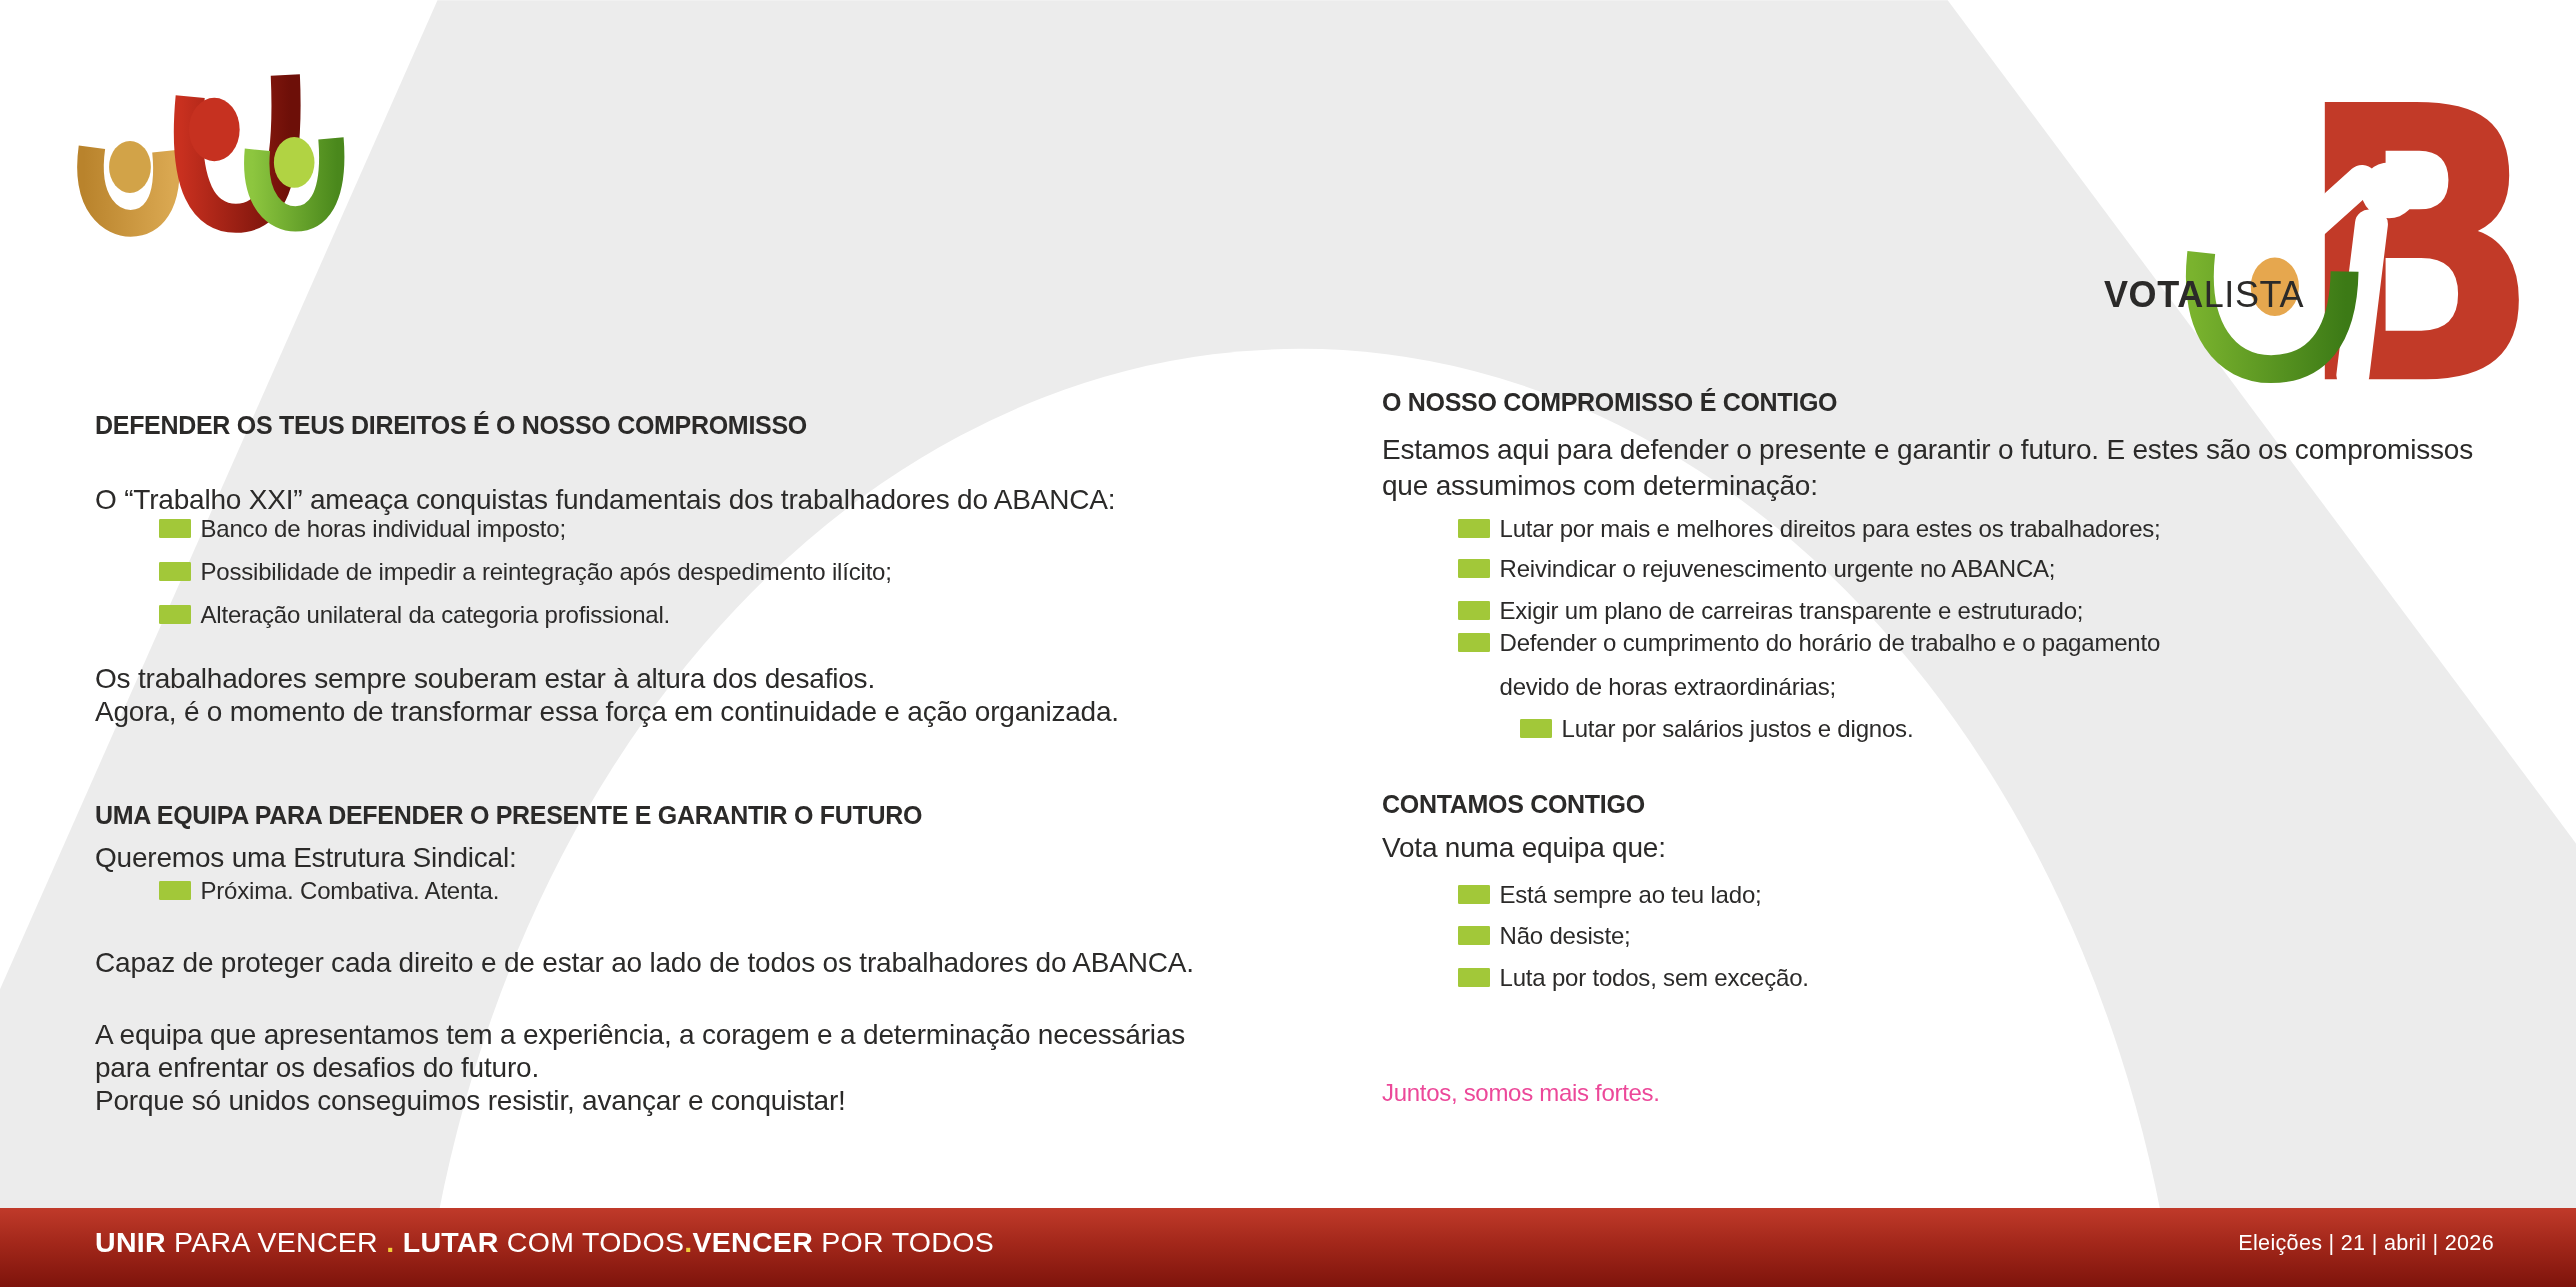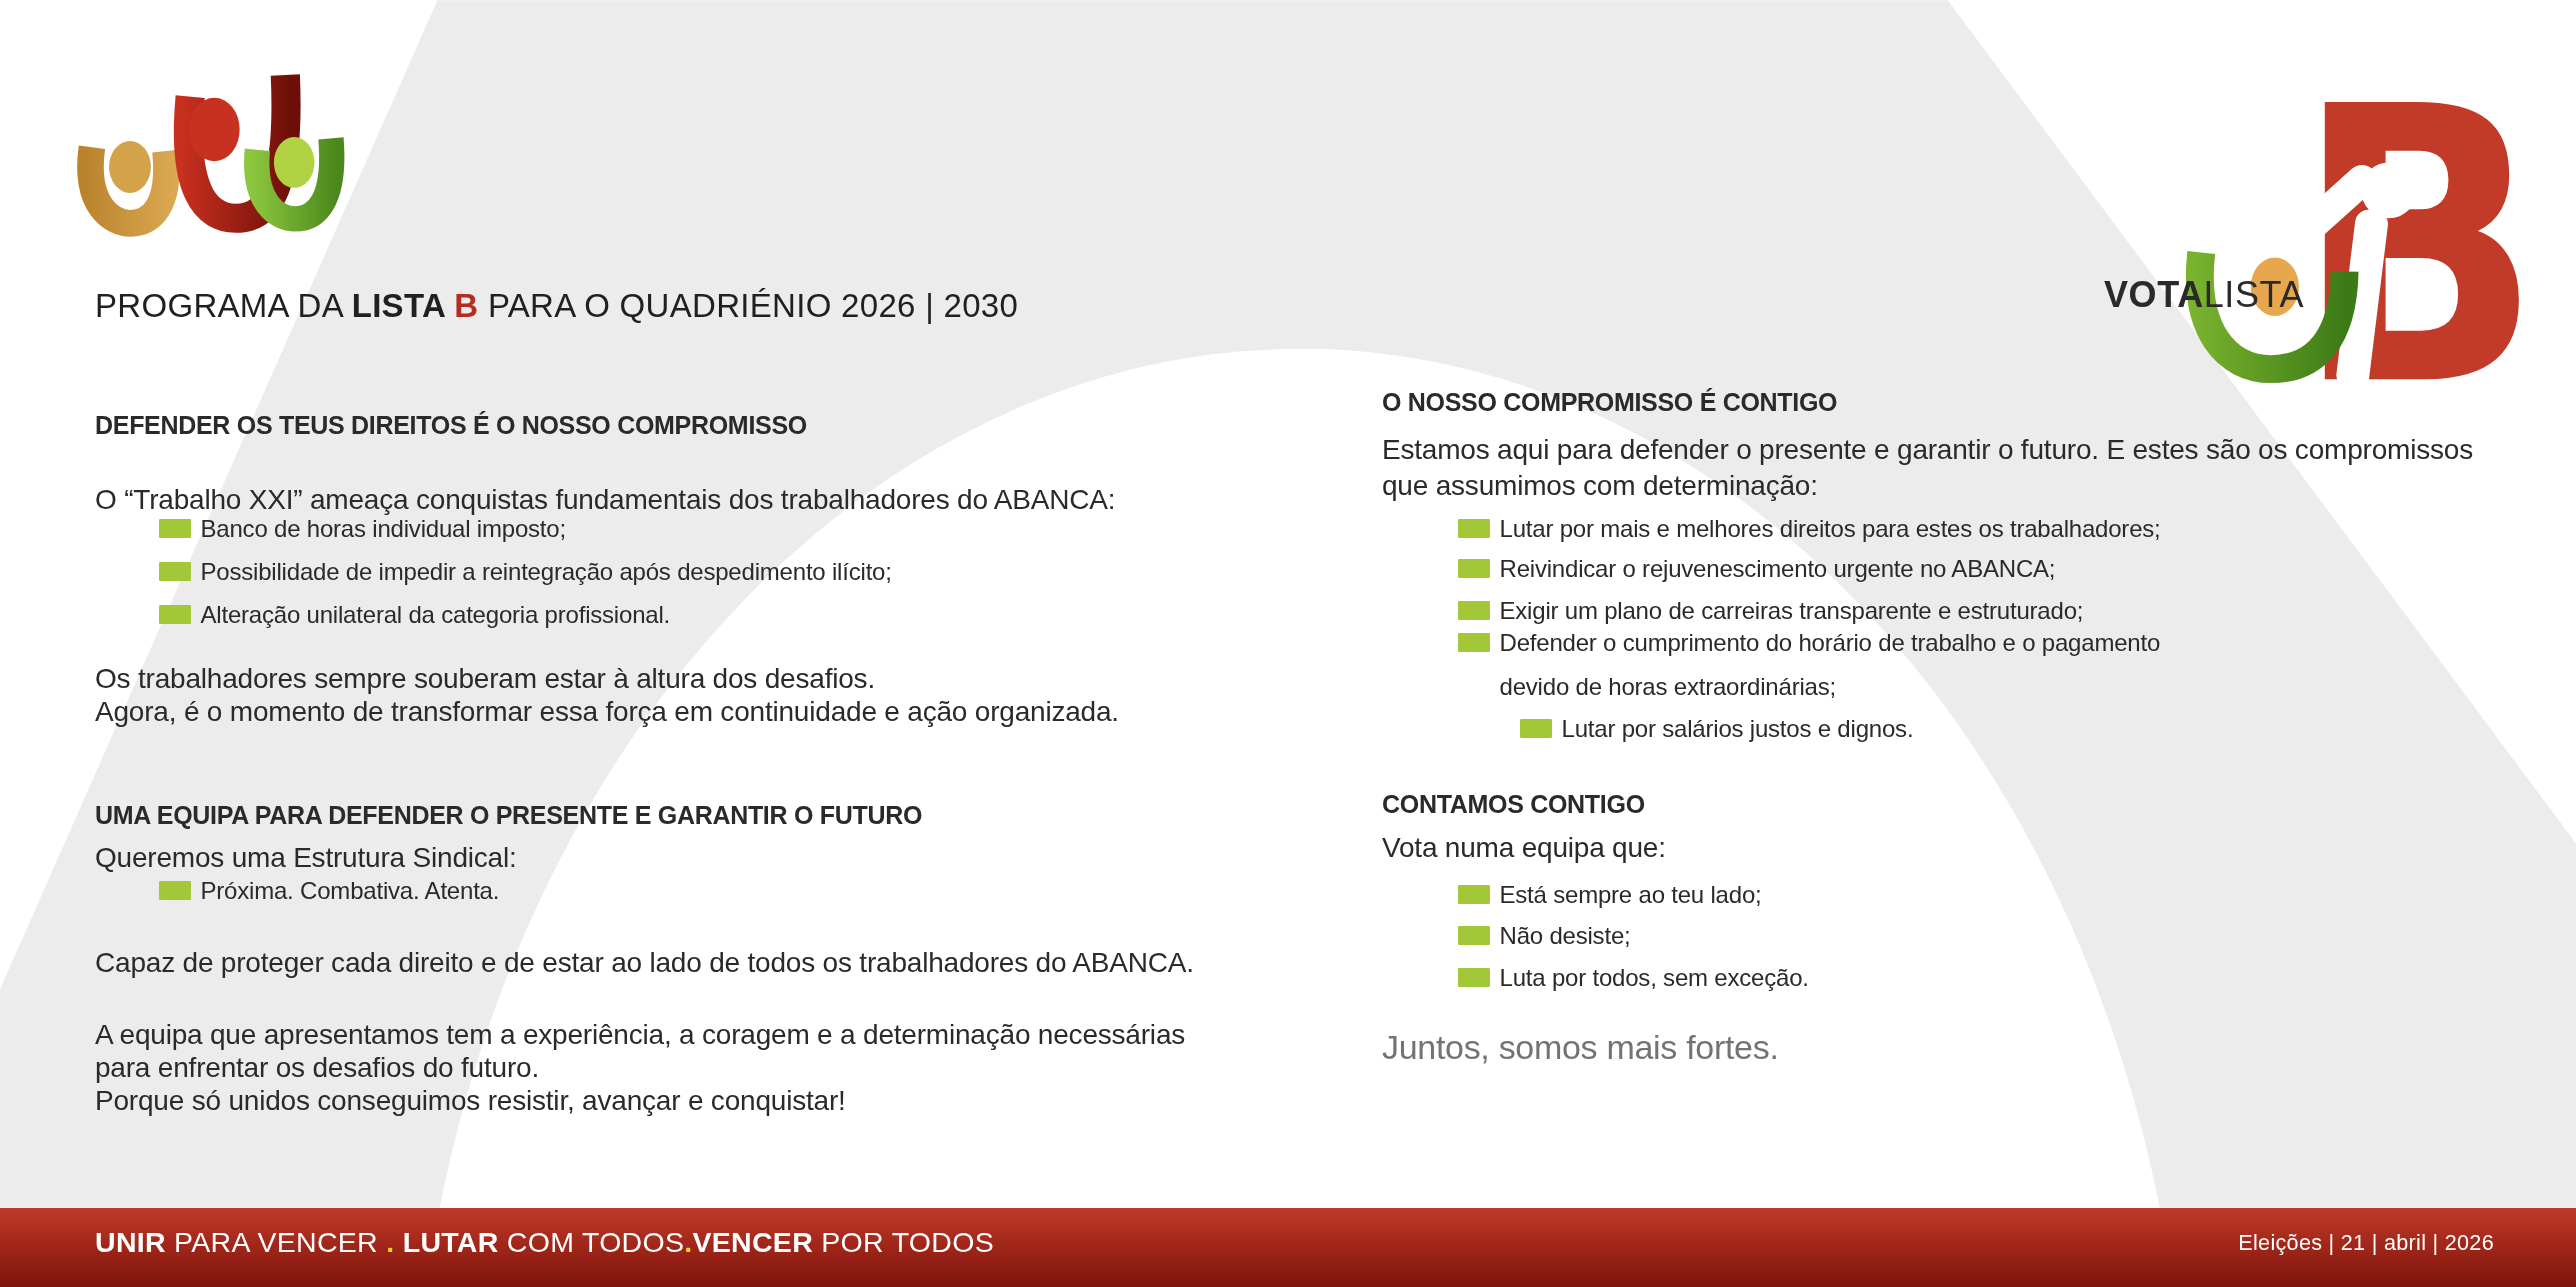--- a/index.html
+++ b/index.html
@@ -9,21 +9,21 @@
   .txt{position:absolute;z-index:2;color:#2b2a29;letter-spacing:-0.2px;}
   .title{left:95px;top:287px;font-size:33px;font-weight:400;letter-spacing:0.3px;color:#231f20;}
   .title .b{font-weight:700;}
   .title .bred{font-weight:700;color:#b42d20;}
   .h{font-weight:700;font-size:25px;letter-spacing:-0.3px;}
   .p{font-size:28px;line-height:33px;}
   .bi{position:absolute;display:flex;align-items:flex-start;}
   .sq{flex:0 0 auto;width:32px;height:19px;border-radius:1.3px;background:#a2c839;margin-top:4.4px;margin-right:9.5px;}
   .sq.ph{visibility:hidden;}
   .bi .t{font-size:24px;line-height:28px;color:#2b2a29;letter-spacing:-0.2px;white-space:nowrap;}
-  .juntos{left:1382px;top:1028px;font-size:34px;color:#737373;letter-spacing:-0.3px;}
+  .juntos{left:1382px;top:1079px;font-size:24px;color:#ec4899;letter-spacing:-0.3px;}
   .votalista{position:absolute;z-index:2;left:2104px;top:274px;font-size:36px;color:#2b2a29;letter-spacing:0.6px;white-space:nowrap;}
   .votalista .vb{font-weight:700;}
   #footer-bar{position:absolute;z-index:1;left:0;top:1208px;width:2576px;height:80px;
     background:linear-gradient(180deg,#c03a2a 0%,#a2271a 45%,#7d130b 100%);}
   .slogan{position:absolute;z-index:2;left:95px;top:1226px;font-size:28.5px;color:#ffffff;letter-spacing:0.3px;white-space:nowrap;}
   .slogan .b{font-weight:700;}
   .slogan .dot{color:#f2cf3a;font-weight:900;}
   .election{position:absolute;z-index:2;right:82px;top:1230px;font-size:21.6px;color:#ffffff;letter-spacing:0.3px;}
   .nw{white-space:nowrap;}
 </style>
@@ -87,23 +87,20 @@
         <rect x="3597" y="300" width="168" height="48" rx="24" fill="#ffffff" transform="rotate(-42 3681 324)"></rect>
       </g>
 
       <g>
         <path d="M3472,398 C3458,520 3512,582 3582,582 C3652,582 3696,535 3698,428" fill="none" stroke="url(#gSmallGreen)" stroke-width="44"></path>
         <ellipse cx="3588" cy="452" rx="38" ry="46" fill="#e6a74e"></ellipse>
       </g>
     </g>
   </svg>
 
-  <div class="txt title nw">
-    <span>PROGRAMA DA </span><span class="b">LISTA </span><span class="bred">B</span><span> PARA O QUADRIÉNIO 2026 | 2030</span>
-  </div>
 
   <div class="votalista">
     <span class="vb">VOTA</span><span>LISTA</span>
   </div>
 
   <div class="txt h nw" style="left:95px;top:411px;">DEFENDER OS TEUS DIREITOS É O NOSSO COMPROMISSO</div>
   <div class="txt p nw" style="left:95px;top:483px;">O “Trabalho XXI” ameaça conquistas fundamentais dos trabalhadores do ABANCA:</div>
 
   <div class="bi" style="left:159px;top:515px;z-index:2;">
     <span class="sq"></span>

